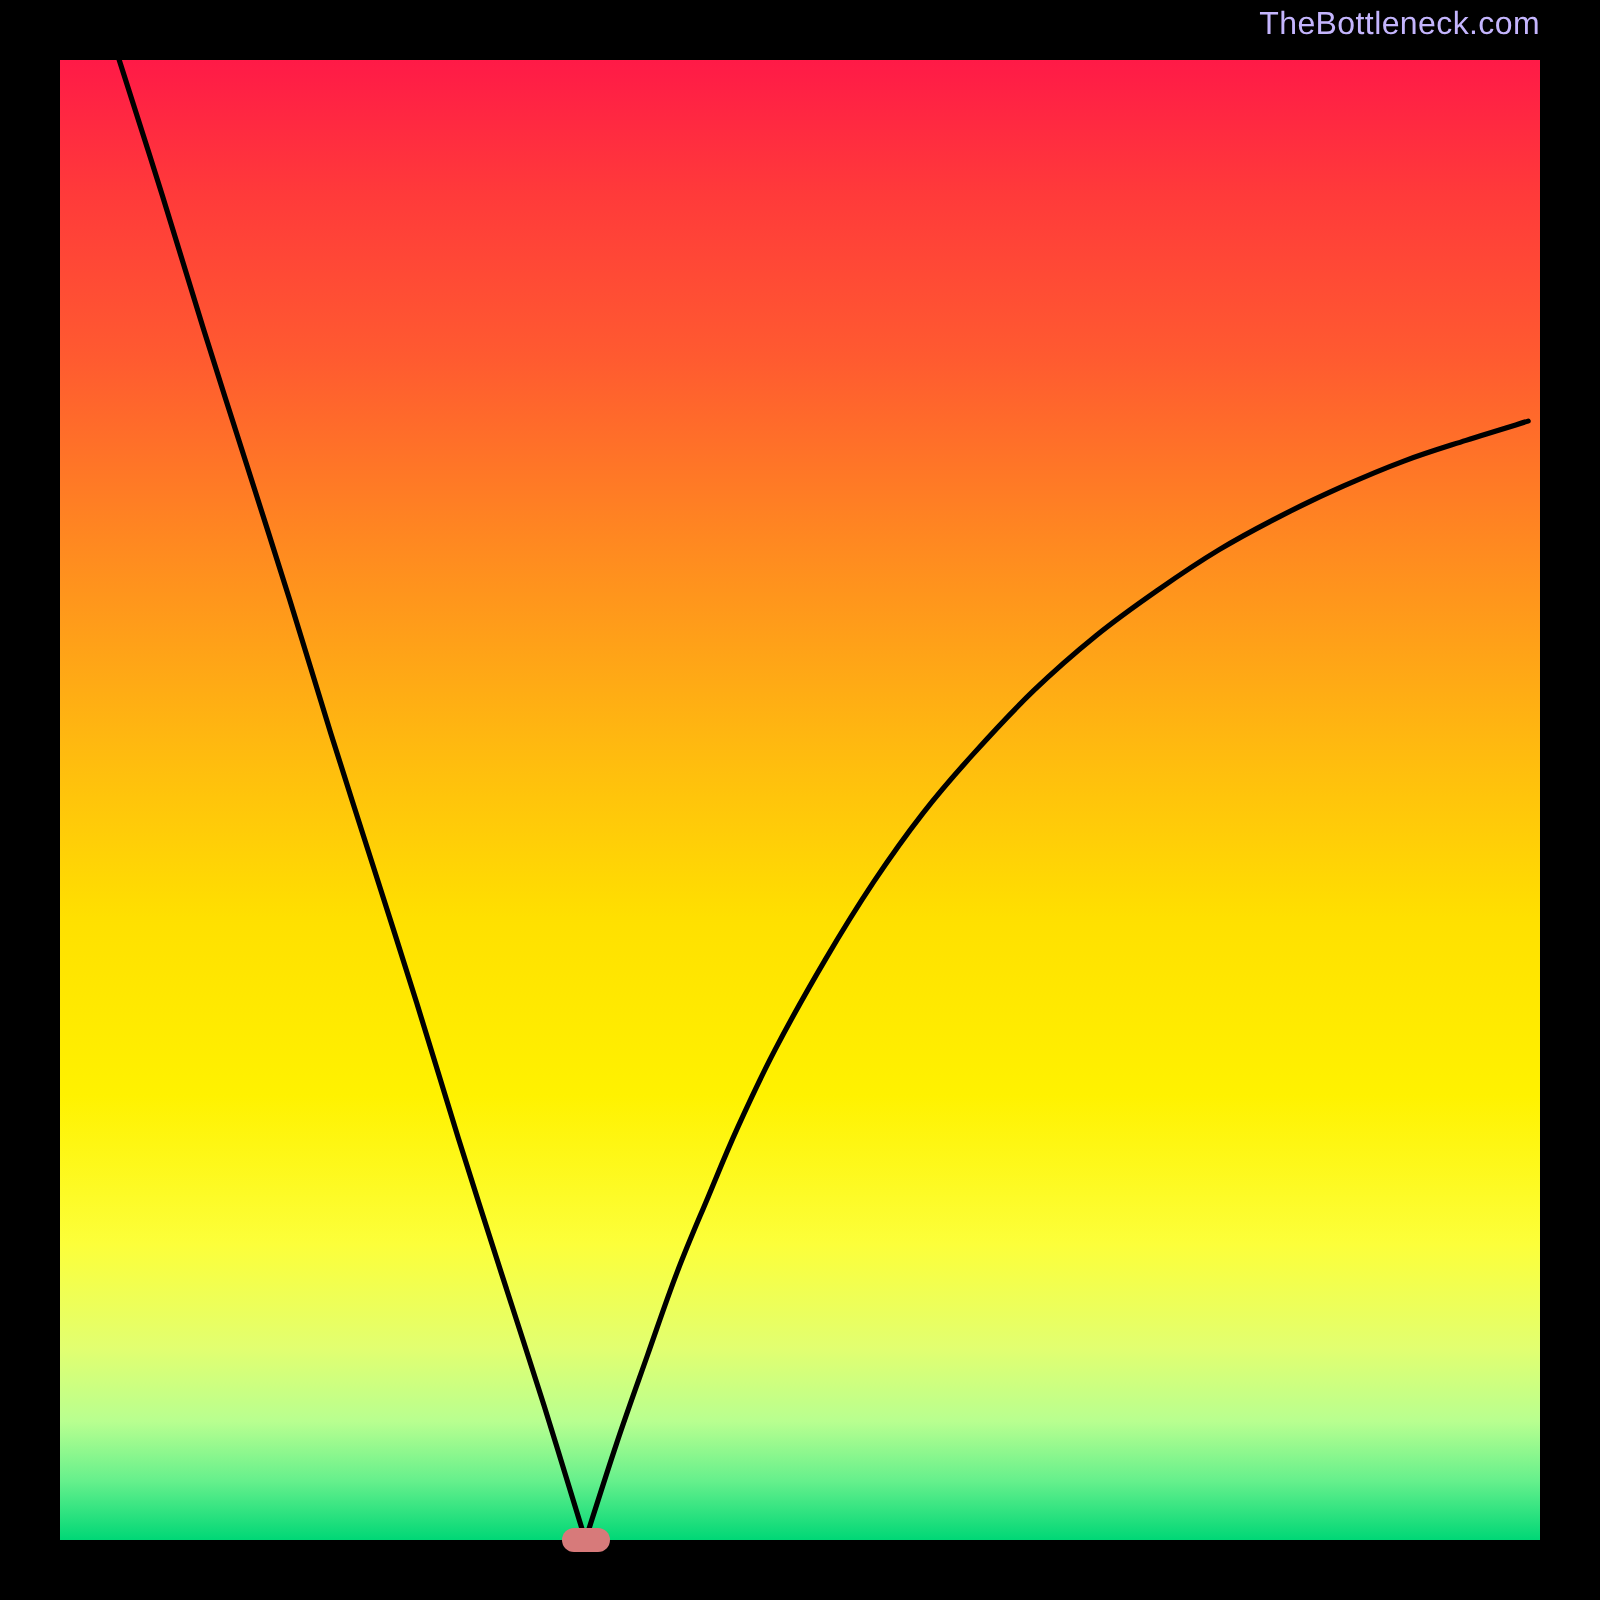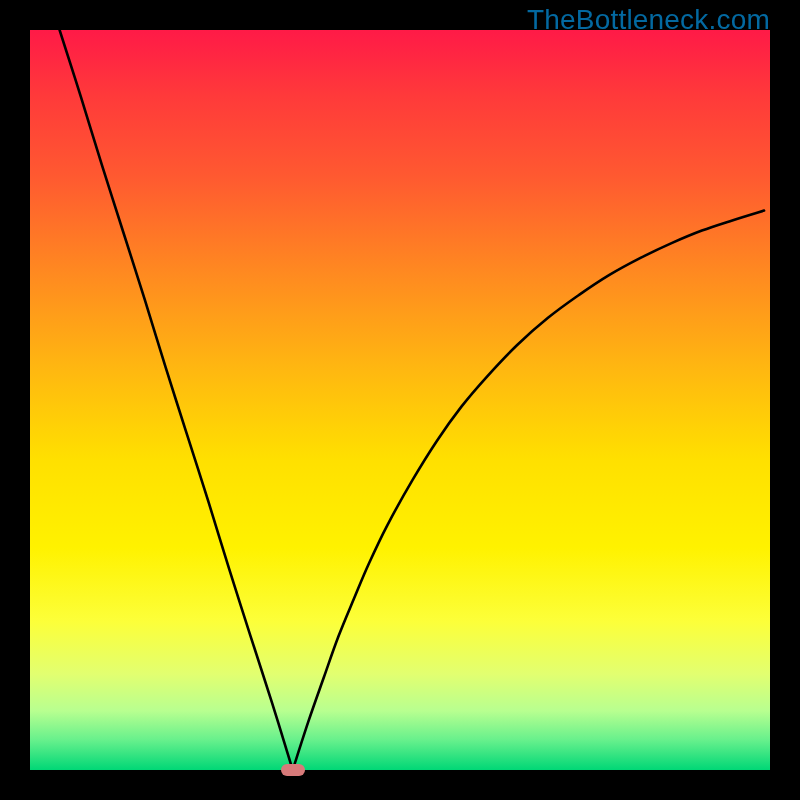--- a/index.html
+++ b/index.html
@@ -34,22 +34,22 @@
       #fcff3a 80%,
       #e2ff70 87%,
       #b8ff90 92%,
       #66f08c 96%,
       #00d776 100%);
   }
   .watermark {
     position: absolute;
     top: 4px;
     right: 30px;
-    color: #0369a1;
-    font-size: 28px;
+    color: #c4b5fd;
+    font-size: 16px;
     font-weight: 500;
     letter-spacing: 0.2px;
     user-select: none;
   }
   svg.curve {
     position: absolute;
     left: 0;
     top: 0;
     width: 740px;
     height: 740px;

